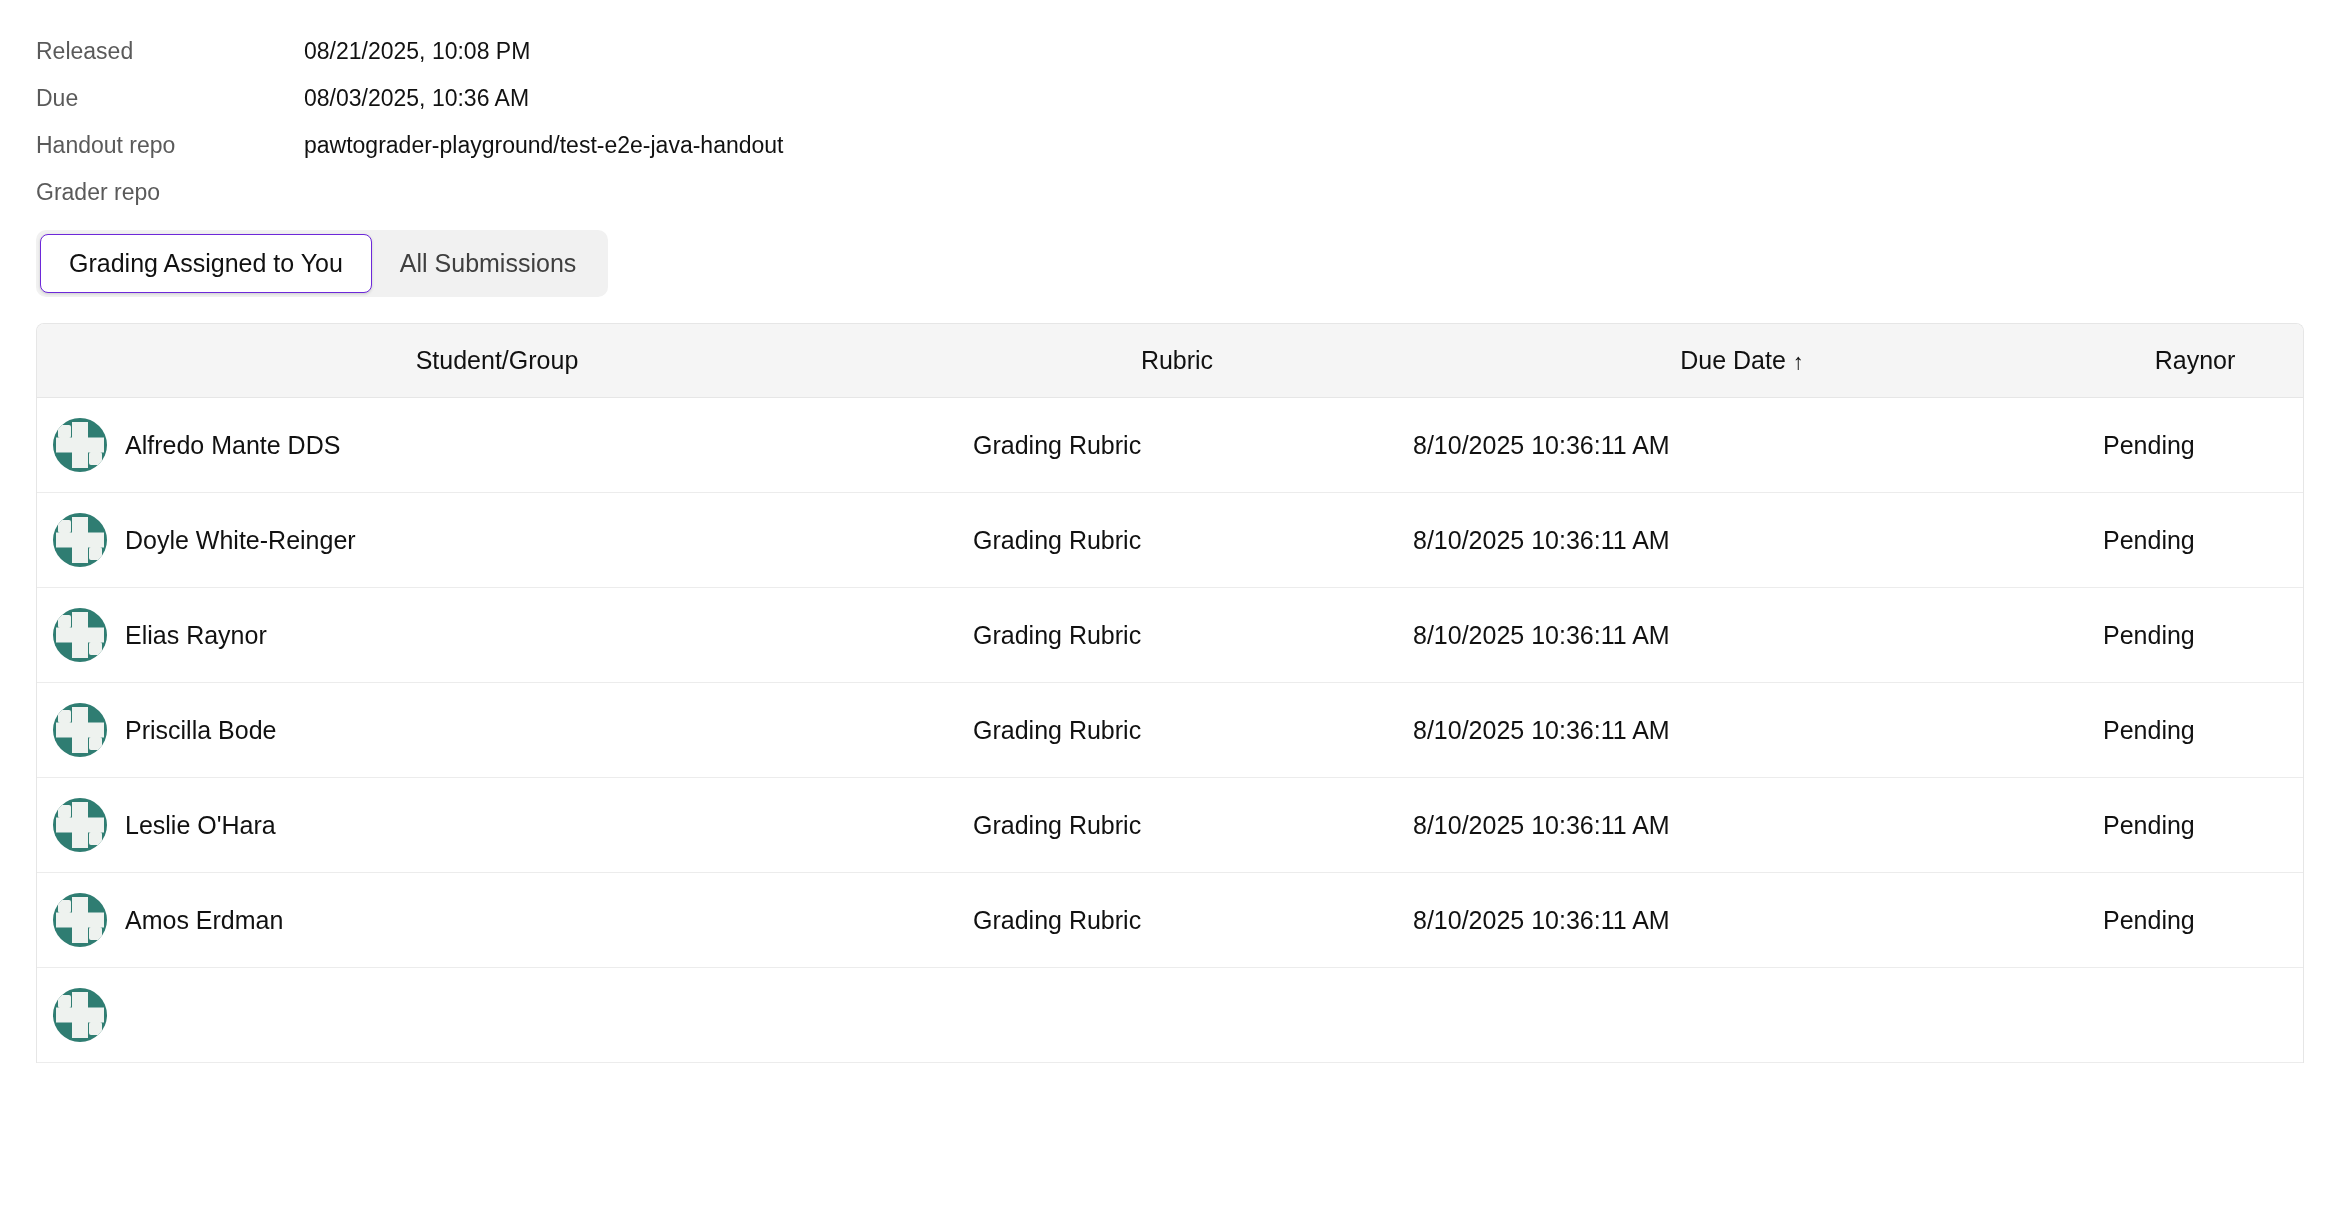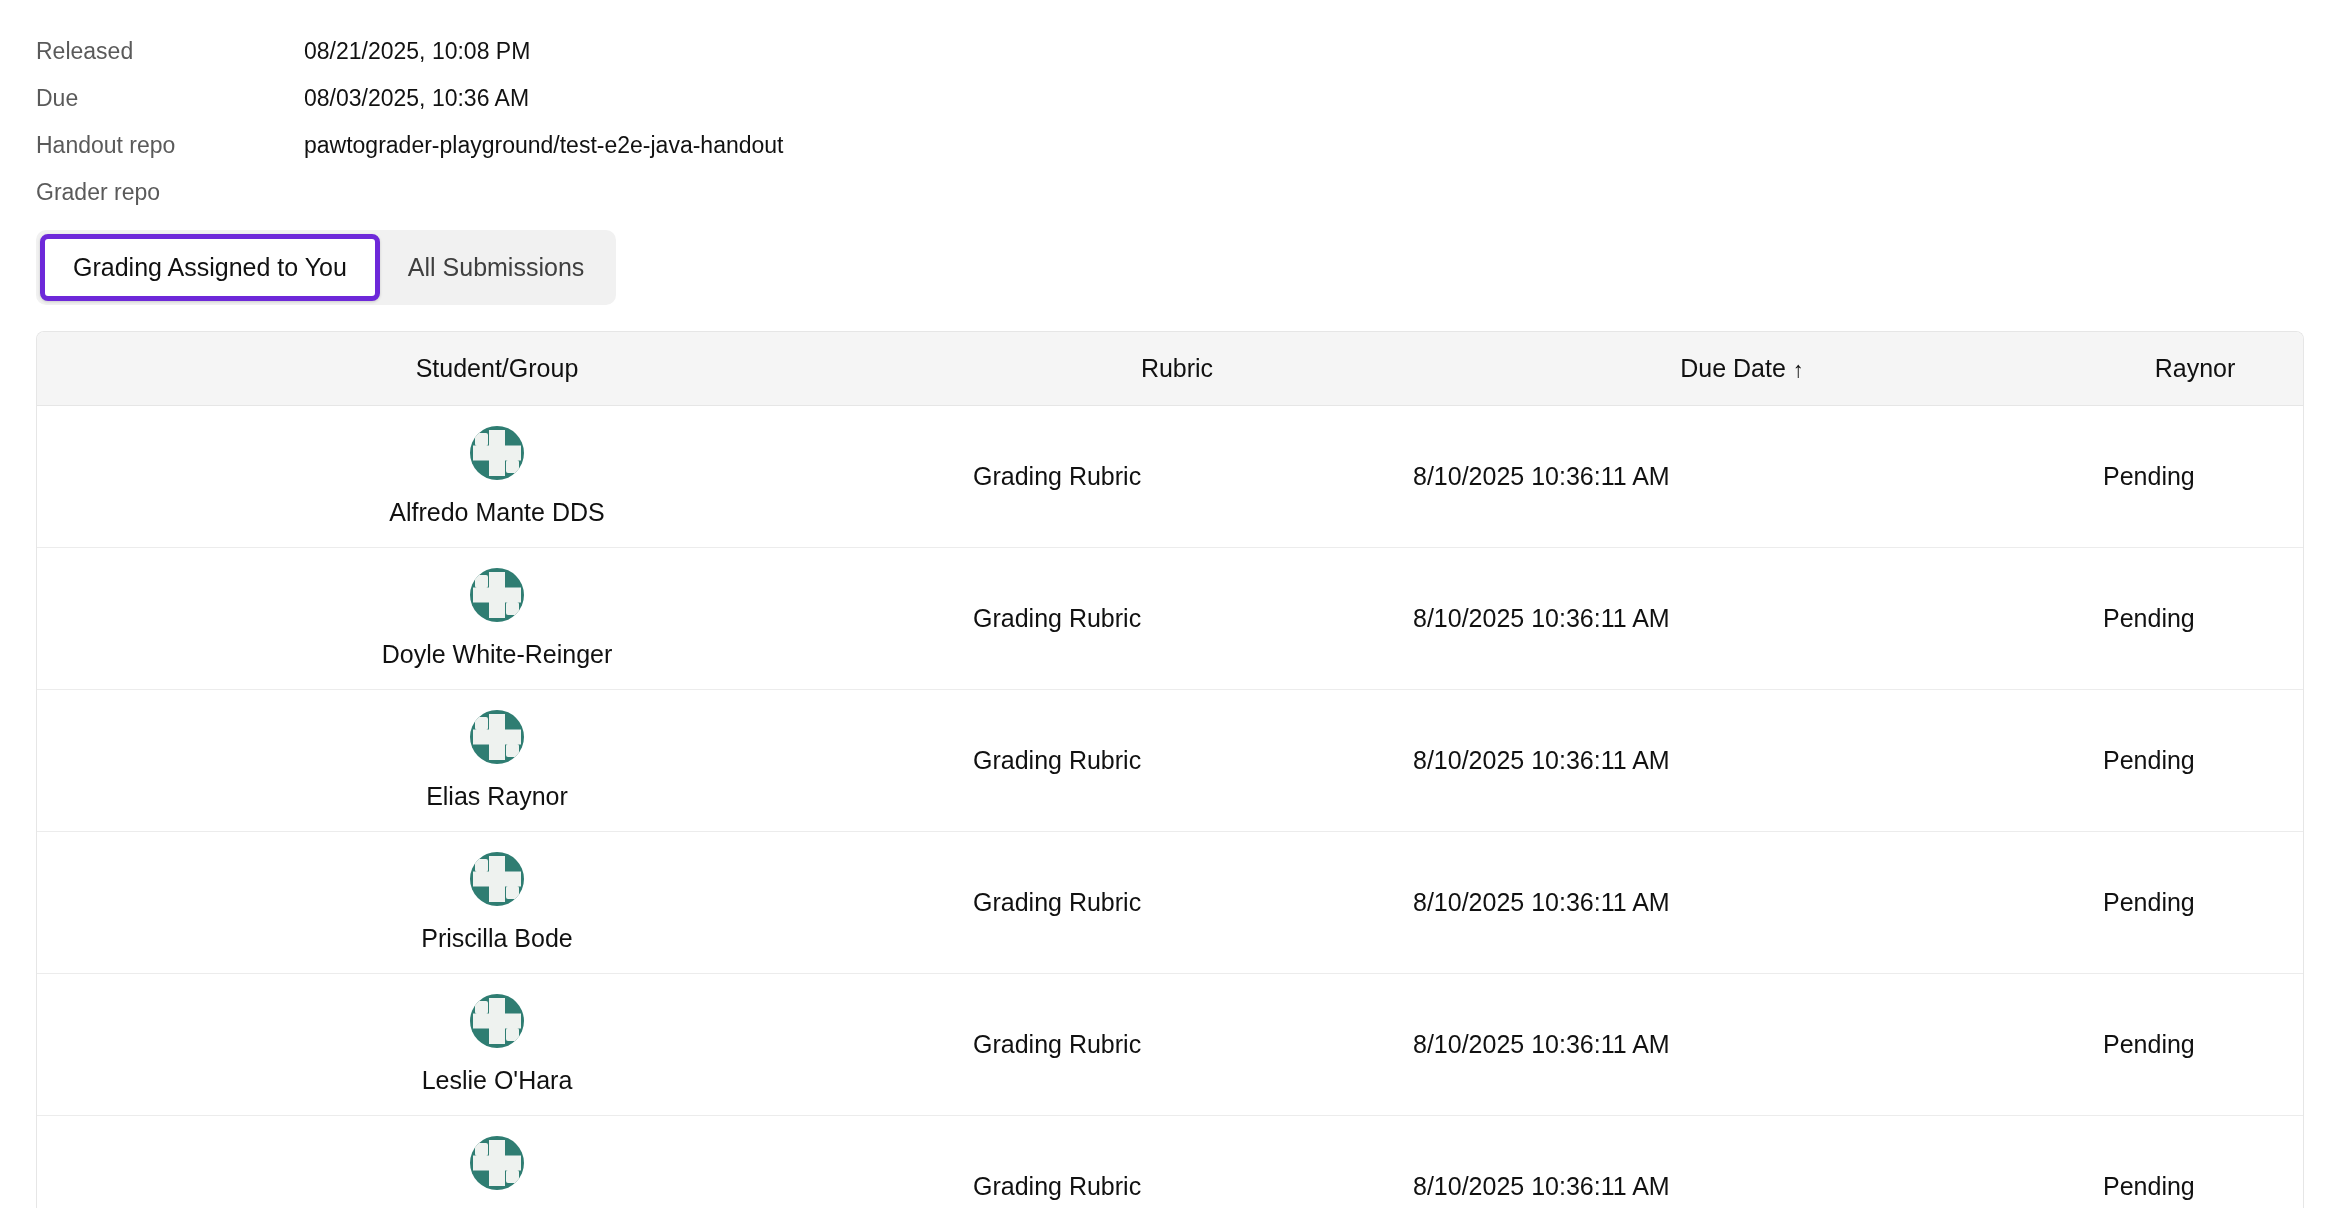--- a/index.html
+++ b/index.html
@@ -61,21 +61,21 @@
     color: #3f3f3f;
     border: none;
     background: transparent;
     font-family: "Liberation Sans", sans-serif;
     white-space: nowrap;
   }
   .tab.active {
     background: #ffffff;
     color: #111;
     box-shadow: 0 1px 3px rgba(0,0,0,0.16);
-    border: 5px solid #6d28d9;
+    border: 1px solid #6d28d9;
   }
   .table-wrap {
     margin-top: 26px;
     border: 1px solid #e6e6e6;
     border-radius: 8px 8px 0 0;
     overflow: hidden;
     border-bottom: none;
   }
   table.grading {
     width: 100%;
@@ -99,21 +99,20 @@
     vertical-align: middle;
   }
   .col-student { width: 920px; }
   .col-rubric { width: 440px; }
   .col-due { width: 690px; }
   .col-status { width: auto; }
   .student-cell {
     display: flex;
     align-items: center;
     gap: 18px;
-    flex-direction: column;
   }
   .avatar {
     width: 54px;
     height: 54px;
     border-radius: 50%;
     background: #2f7d72;
     position: relative;
     overflow: hidden;
     flex: 0 0 auto;
   }

